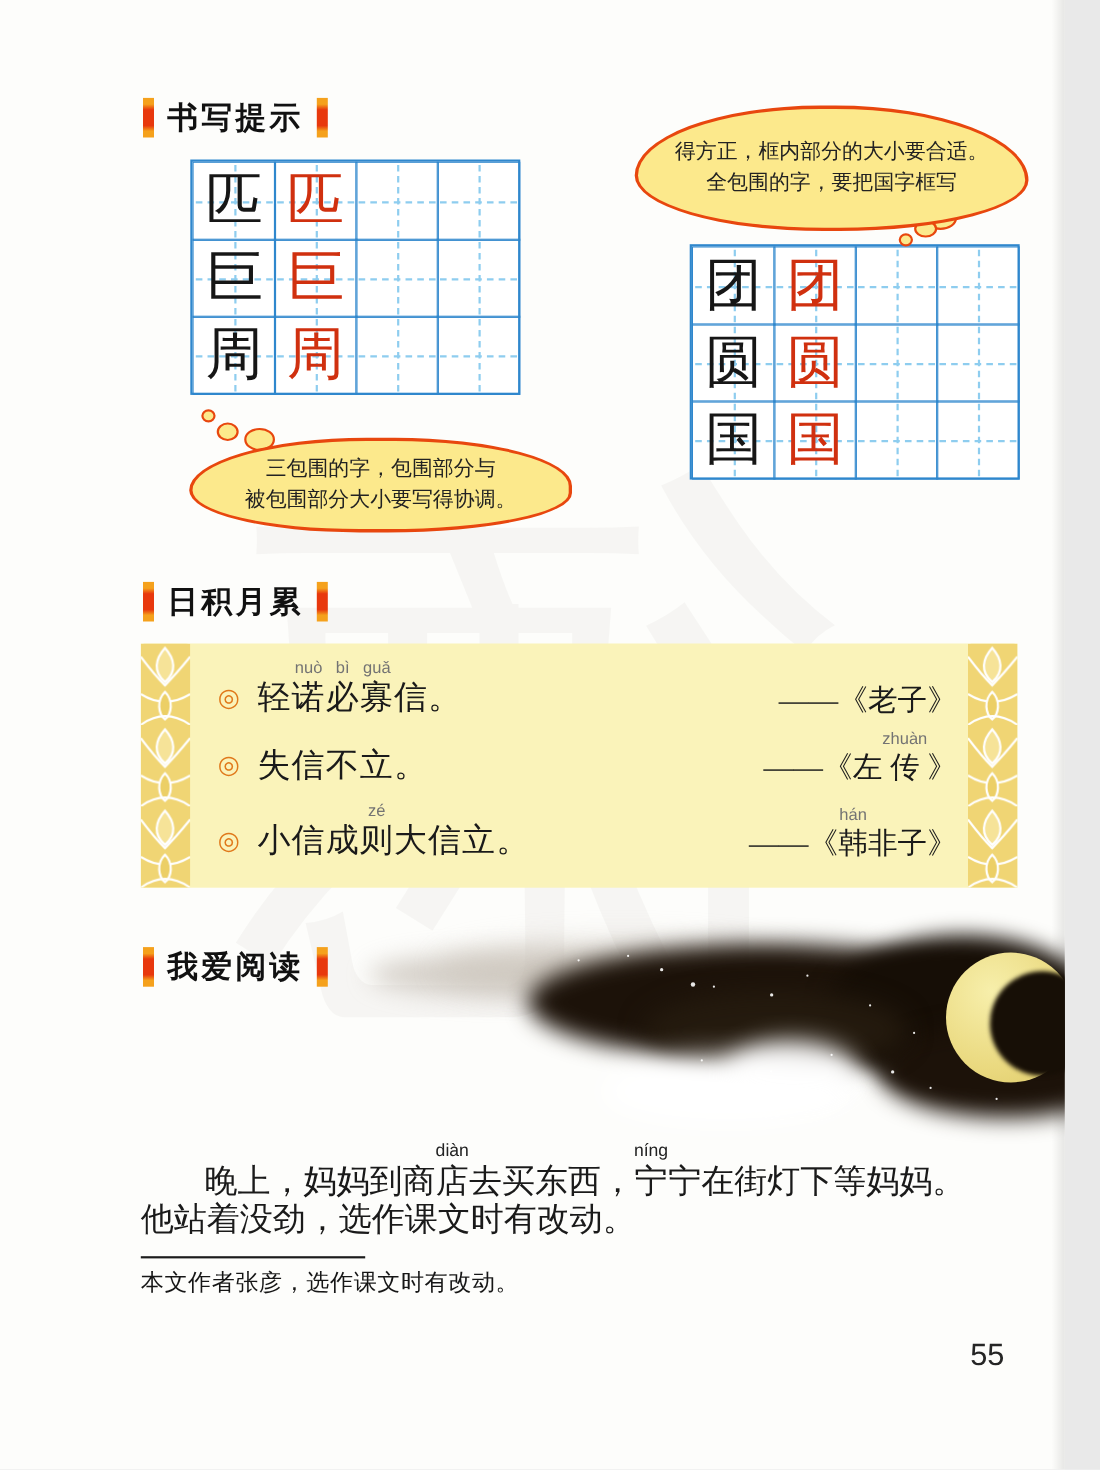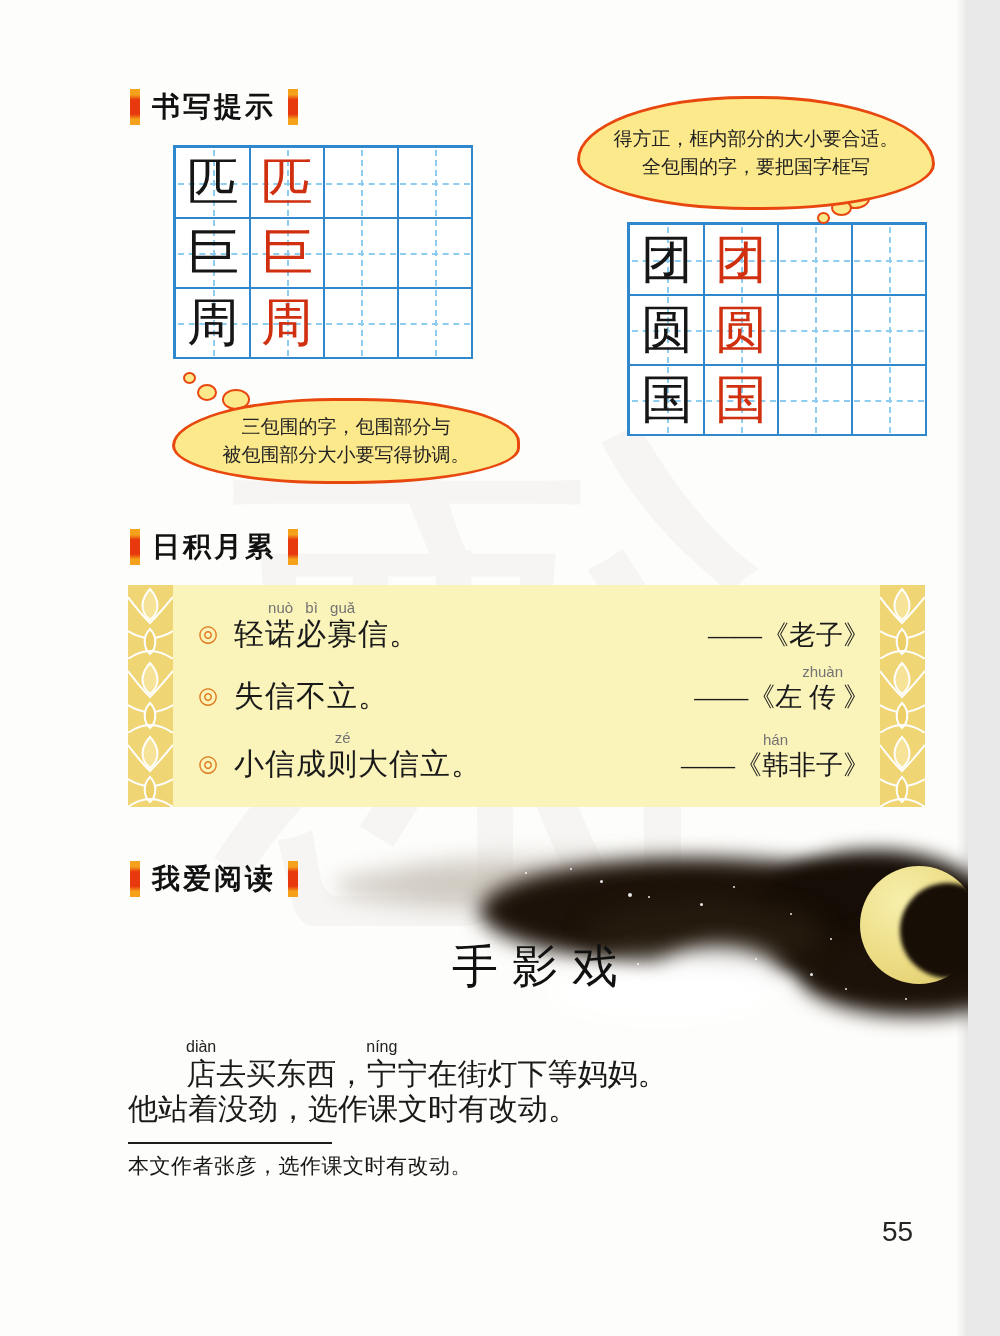--- a/index.html
+++ b/index.html
@@ -254,23 +254,23 @@
         <div class="star" style="left: 370px; top: 127px; width: 2px; height: 2px;"></div>
         <div class="star" style="left: 480px; top: 127px; width: 3px; height: 3px;"></div>
         <div class="star" style="left: 515px; top: 142px; width: 2px; height: 2px;"></div>
         <div class="star" style="left: 575px; top: 152px; width: 2px; height: 2px;"></div>
         <div class="star" style="left: 240px; top: 22px; width: 2px; height: 2px;"></div>
         <div class="star" style="left: 195px; top: 26px; width: 2px; height: 2px;"></div>
         <div class="star" style="left: 307px; top: 117px; width: 2px; height: 2px;"></div>
       </div>
   </div>
 
-  <div class="story-title">手影戏</div>
 
   <div class="para-line" id="para-line-0" style="left:186px;top:1038px;">
+      <span>晚上，妈妈到商</span>
       <ruby>店<rt>diàn</rt></ruby>
       <span>去买东西，</span>
       <ruby>宁<rt>níng</rt></ruby>
       <span>宁在街灯下等妈妈。</span>
     </div>
   <div class="para-line" id="para-line-1" style="left:128px;top:1094px;">
       <span>他站着没劲，选作课文时有改动。</span>
     </div>
 
   <div class="foot-rule"></div>

